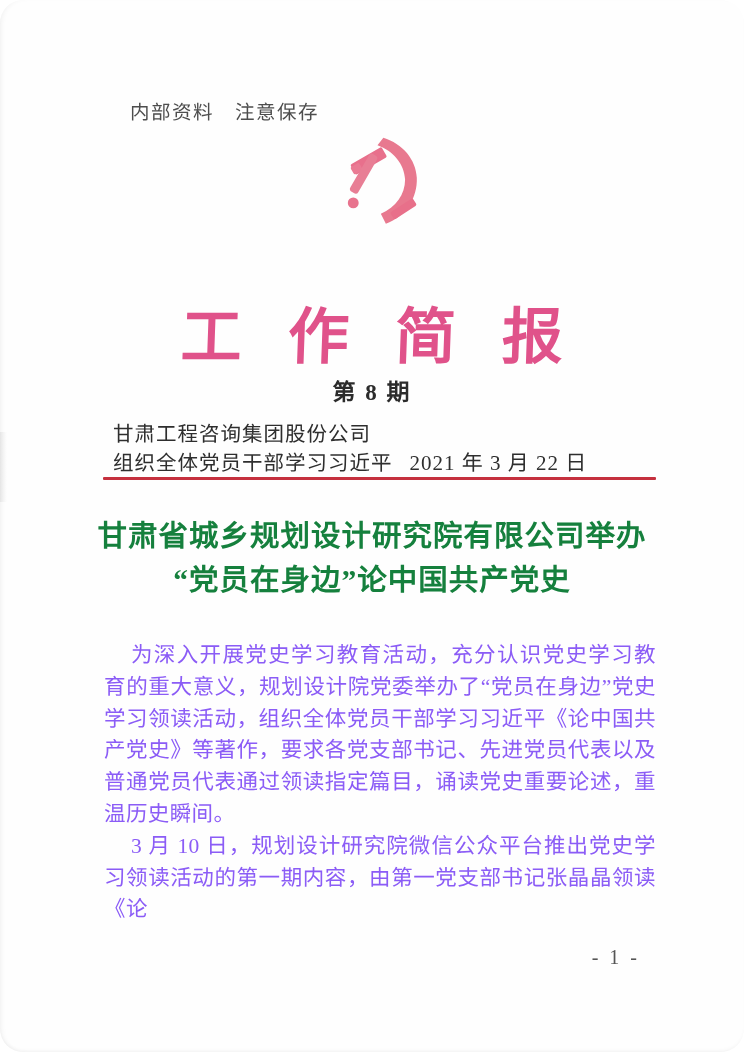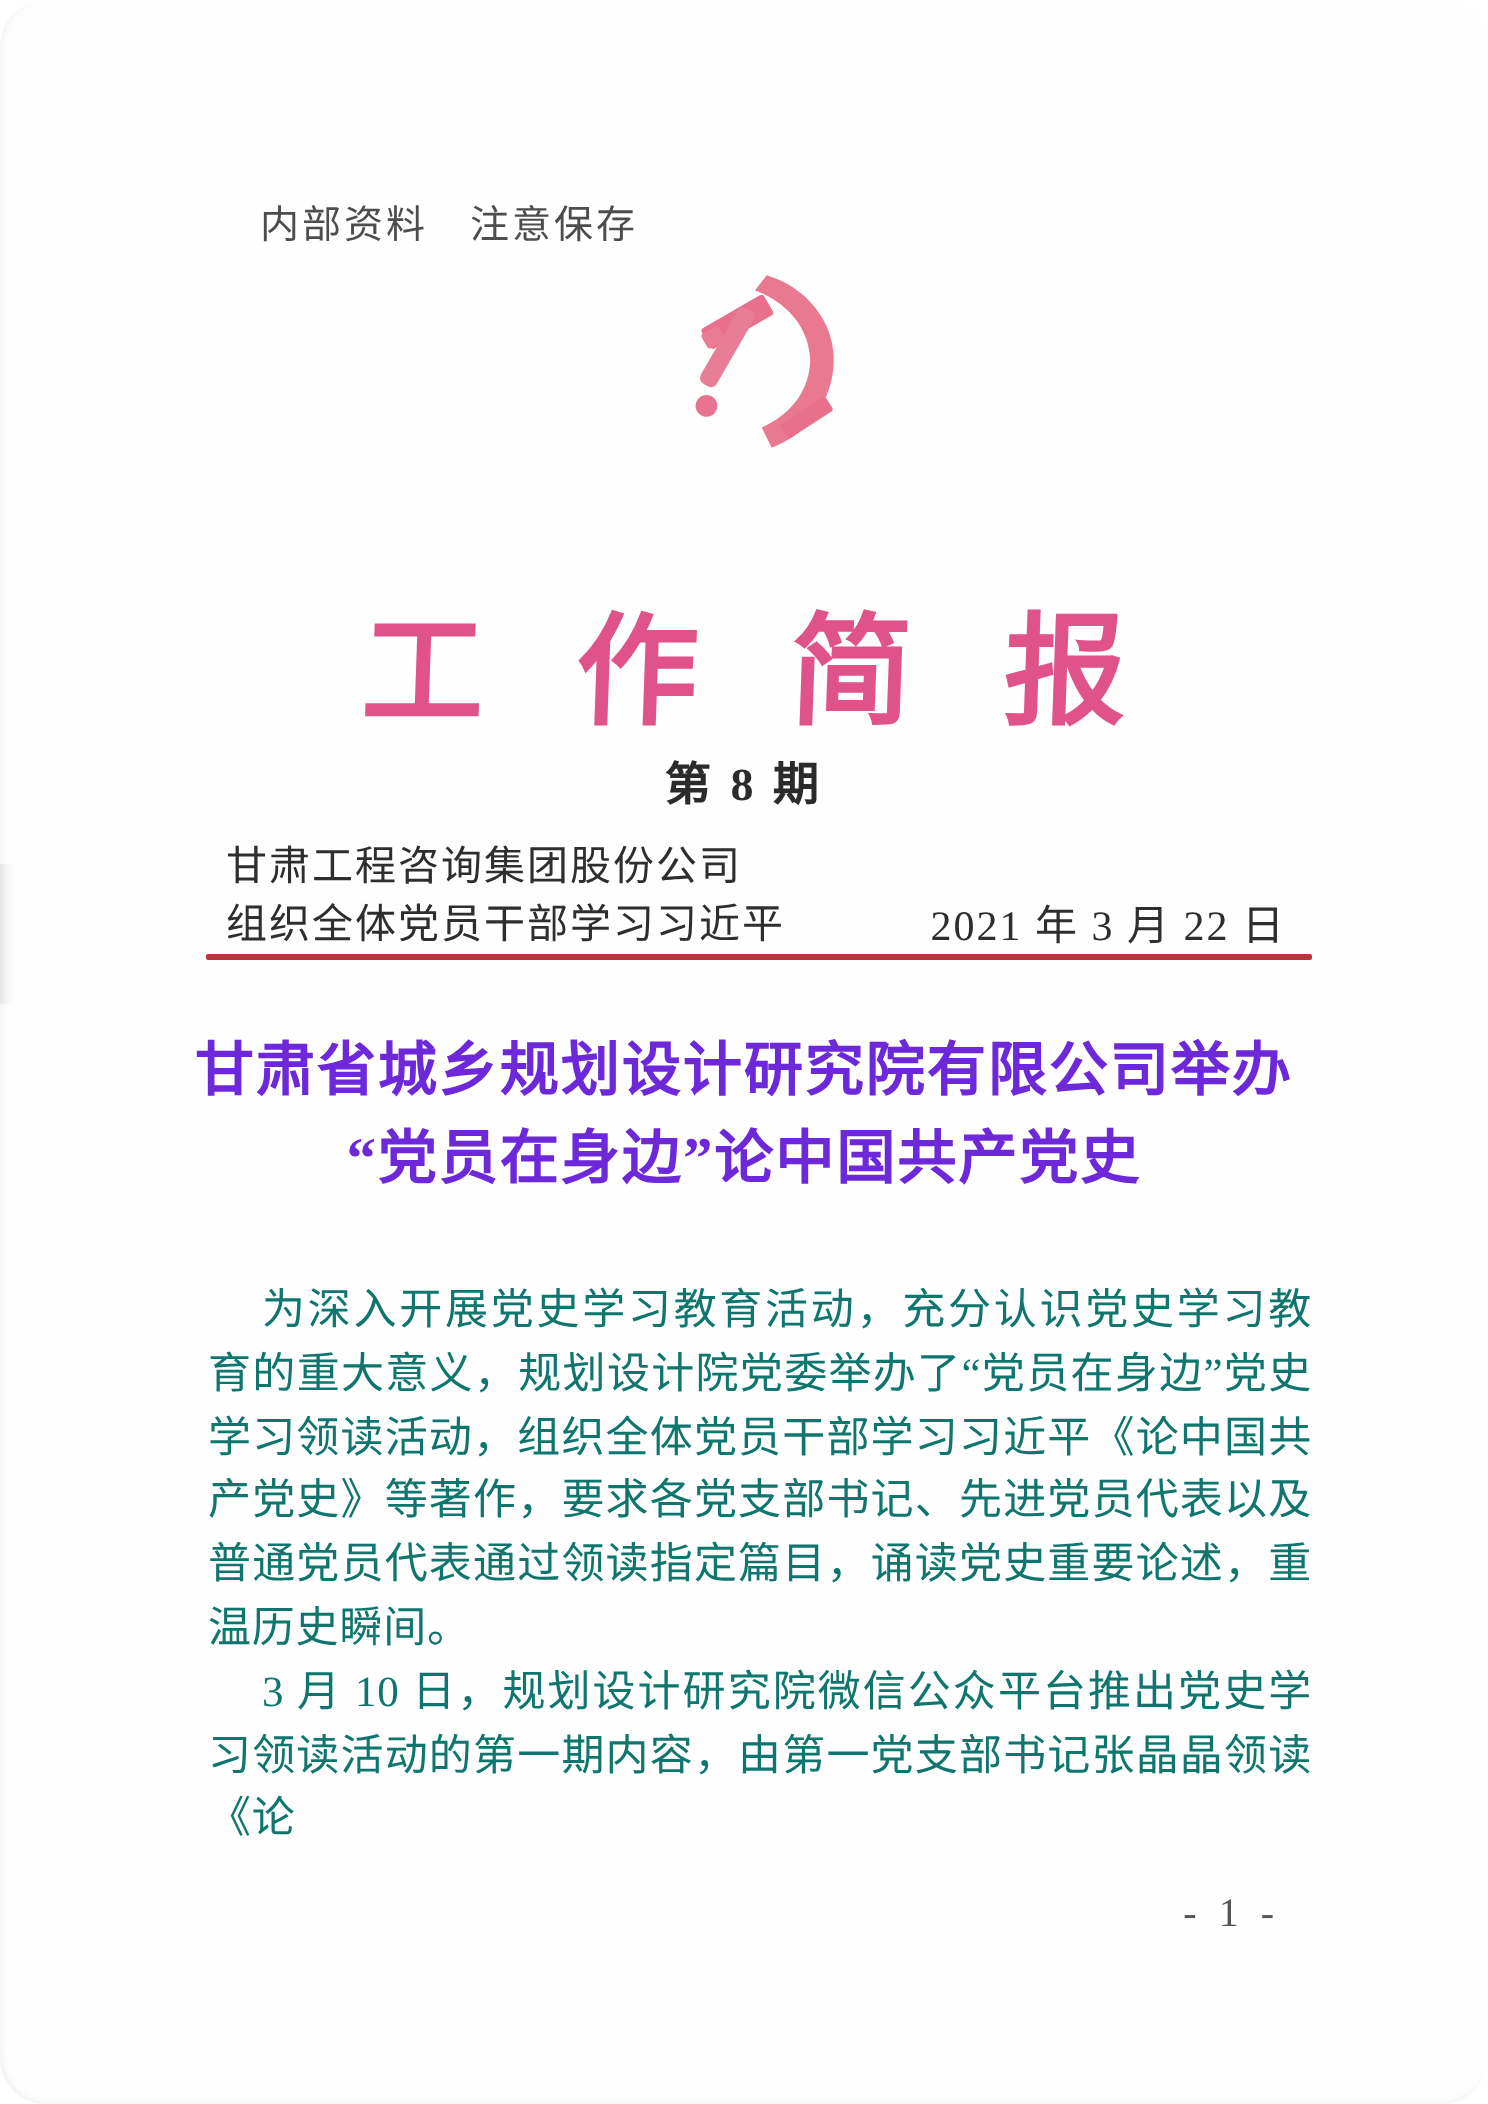--- a/index.html
+++ b/index.html
@@ -38,40 +38,40 @@
     box-sizing:border-box;white-space:nowrap;
     transform:skewX(-2deg);
   }
   .issue{
     position:absolute;left:0;top:373px;width:744px;
     text-align:center;font-size:23px;font-weight:bold;color:#2b2b2b;
     letter-spacing:2px;white-space:pre;
   }
   .meta-row{
     position:absolute;left:113px;top:420px;width:530px;
-    display:flex;justify-content:space-between;align-items:flex-end;gap:17px;
+    display:flex;align-items:flex-end;gap:17px;
   }
   .issuer{
     font-size:20.5px;line-height:28.5px;color:#2e2e2e;letter-spacing:1px;
   }
   .date{
     font-size:21px;color:#2e2e2e;letter-spacing:1px;padding-bottom:1px;white-space:nowrap;
   }
   .red-rule{
     position:absolute;left:103px;top:477px;width:553px;height:3px;
     background:#c5303e;border-radius:1px;
   }
   .article-title{
     position:absolute;left:0;top:514px;width:744px;margin:0;
     text-align:center;font-size:29.5px;line-height:44px;
-    font-weight:bold;color:#6d28d9;letter-spacing:1px;
+    font-weight:bold;color:#15803d;letter-spacing:1px;
   }
   .body-text{
     position:absolute;left:104px;top:640px;width:552px;
-    font-size:21.5px;line-height:31.8px;color:#0f766e;
+    font-size:21.5px;line-height:31.8px;color:#8b5cf6;
     text-align:justify;letter-spacing:0.4px;
   }
   .body-text p{margin:0;text-indent:27px;}
   .page-number{
     position:absolute;top:946px;right:104px;
     font-size:20px;color:#555;letter-spacing:3px;white-space:pre;
   }
   
   .scan-smudge{
     position:absolute;left:0;top:432px;width:7px;height:70px;

